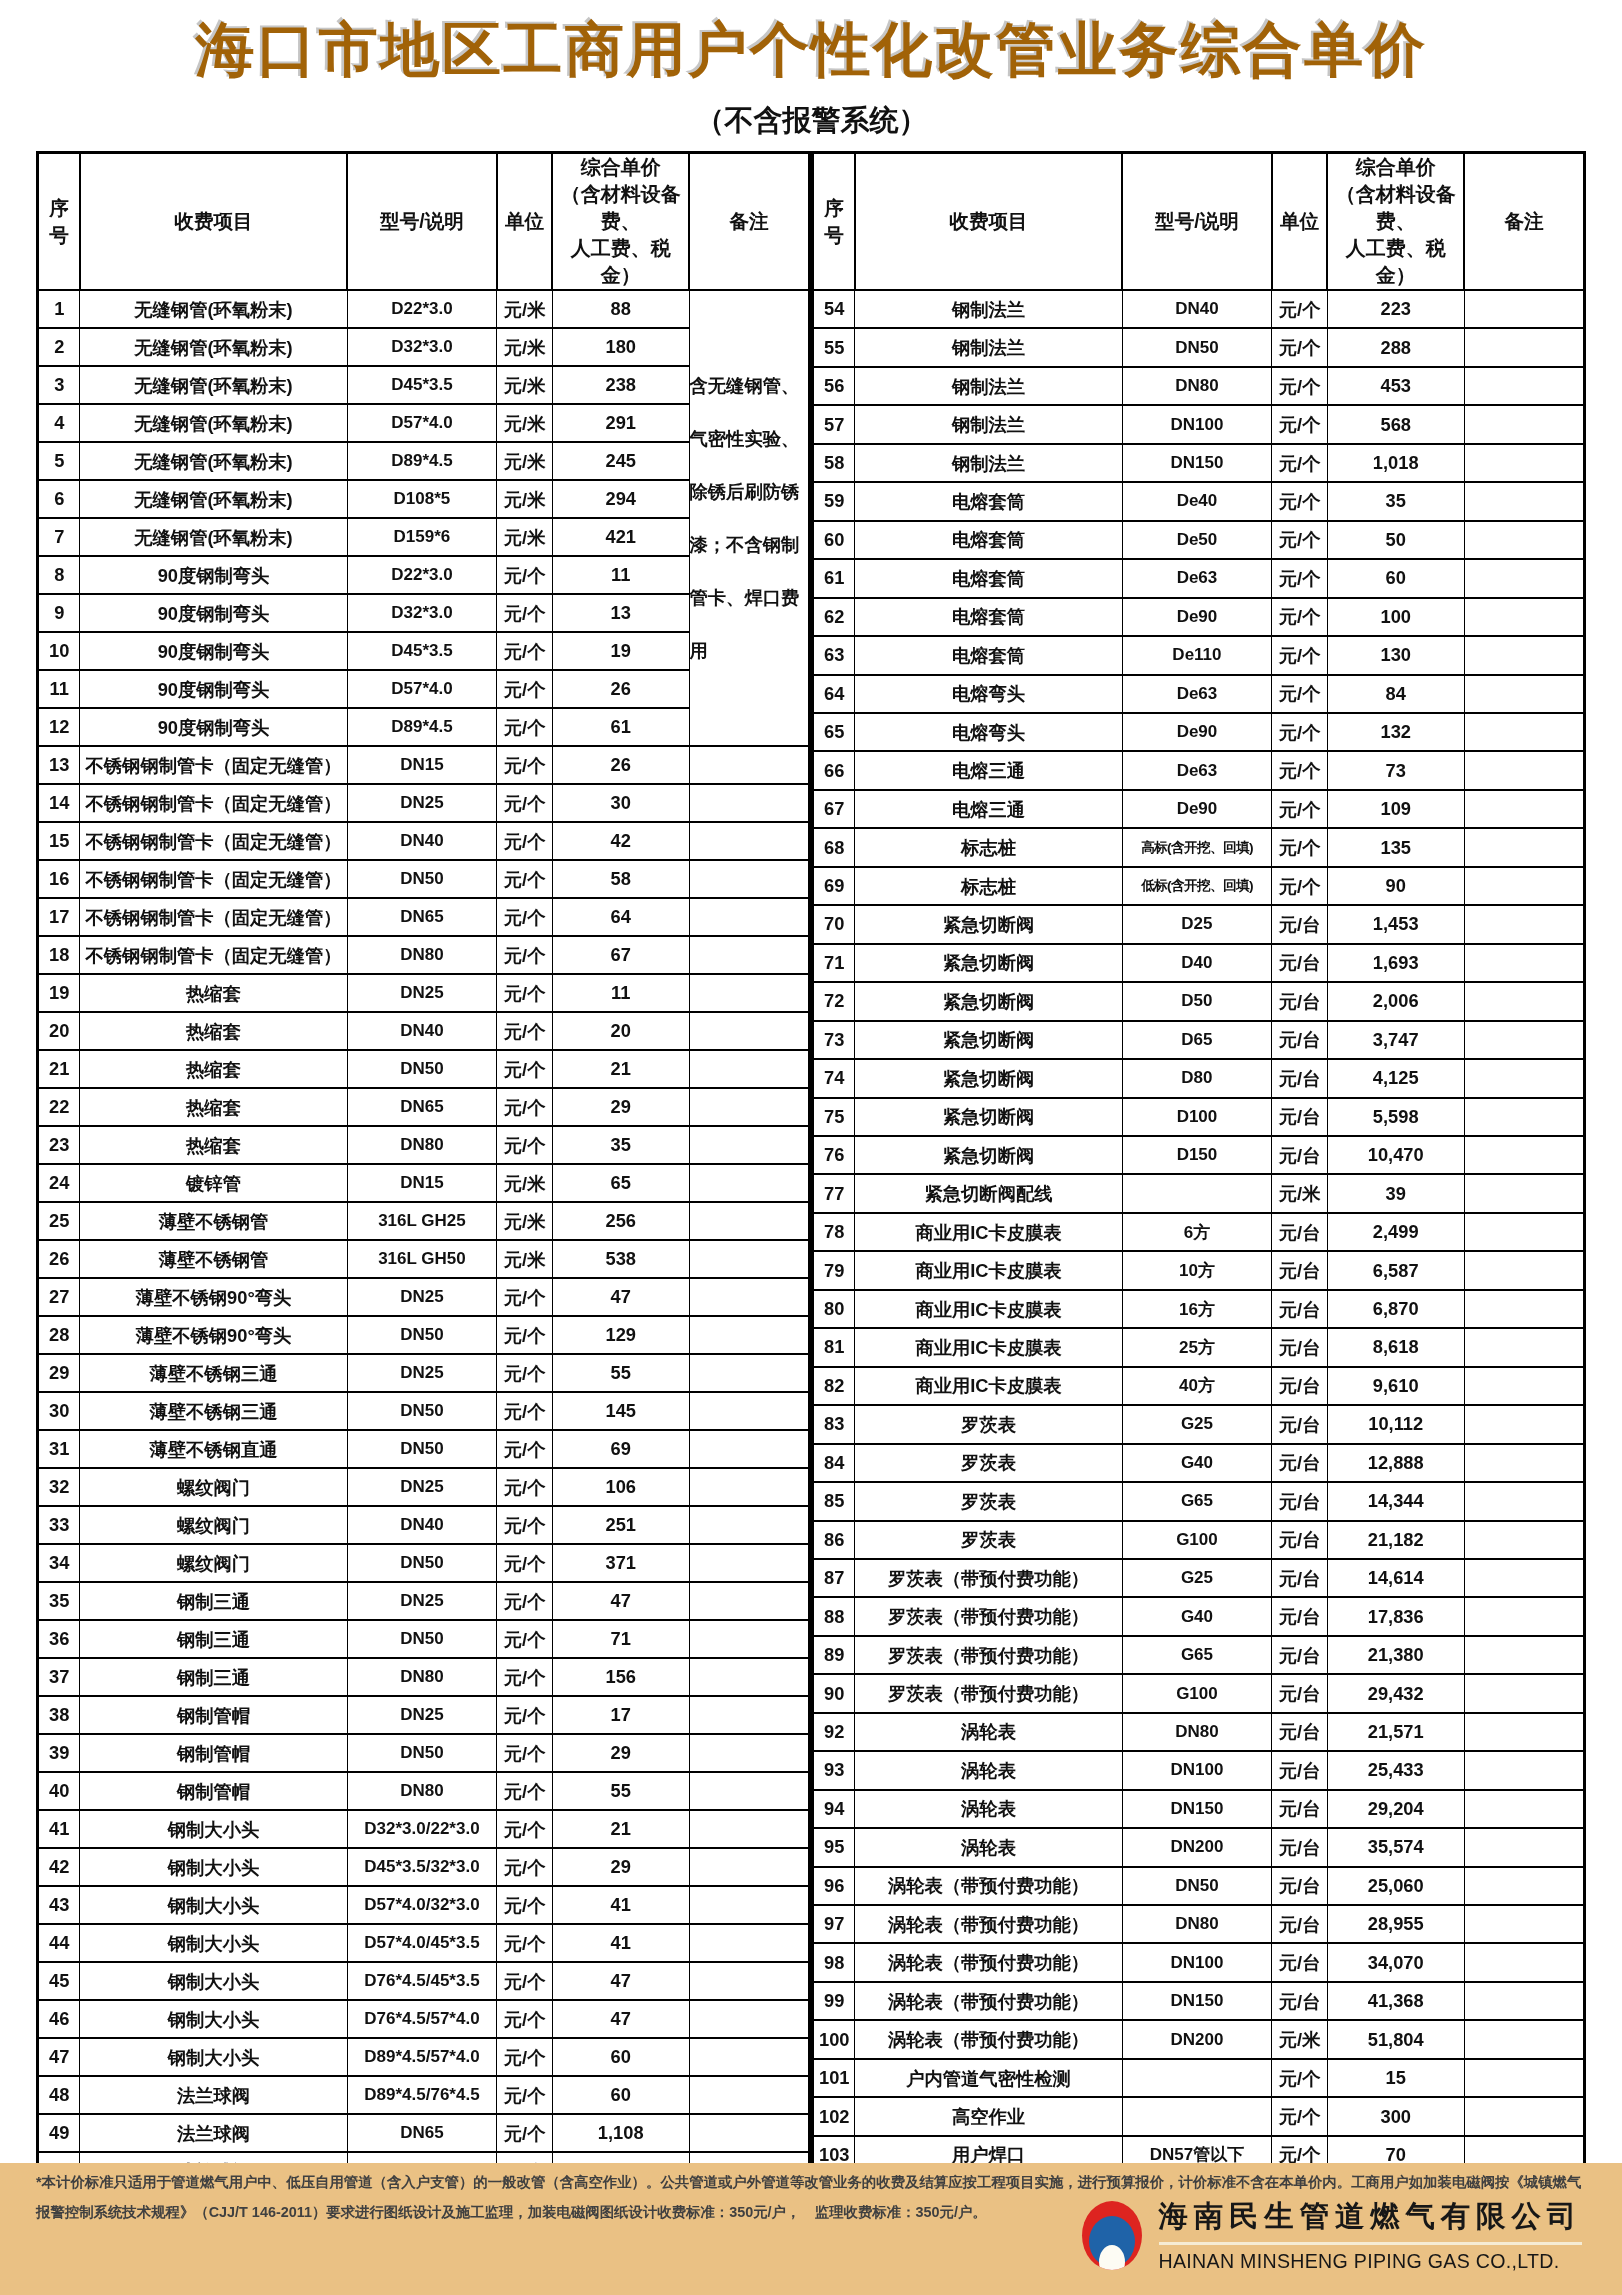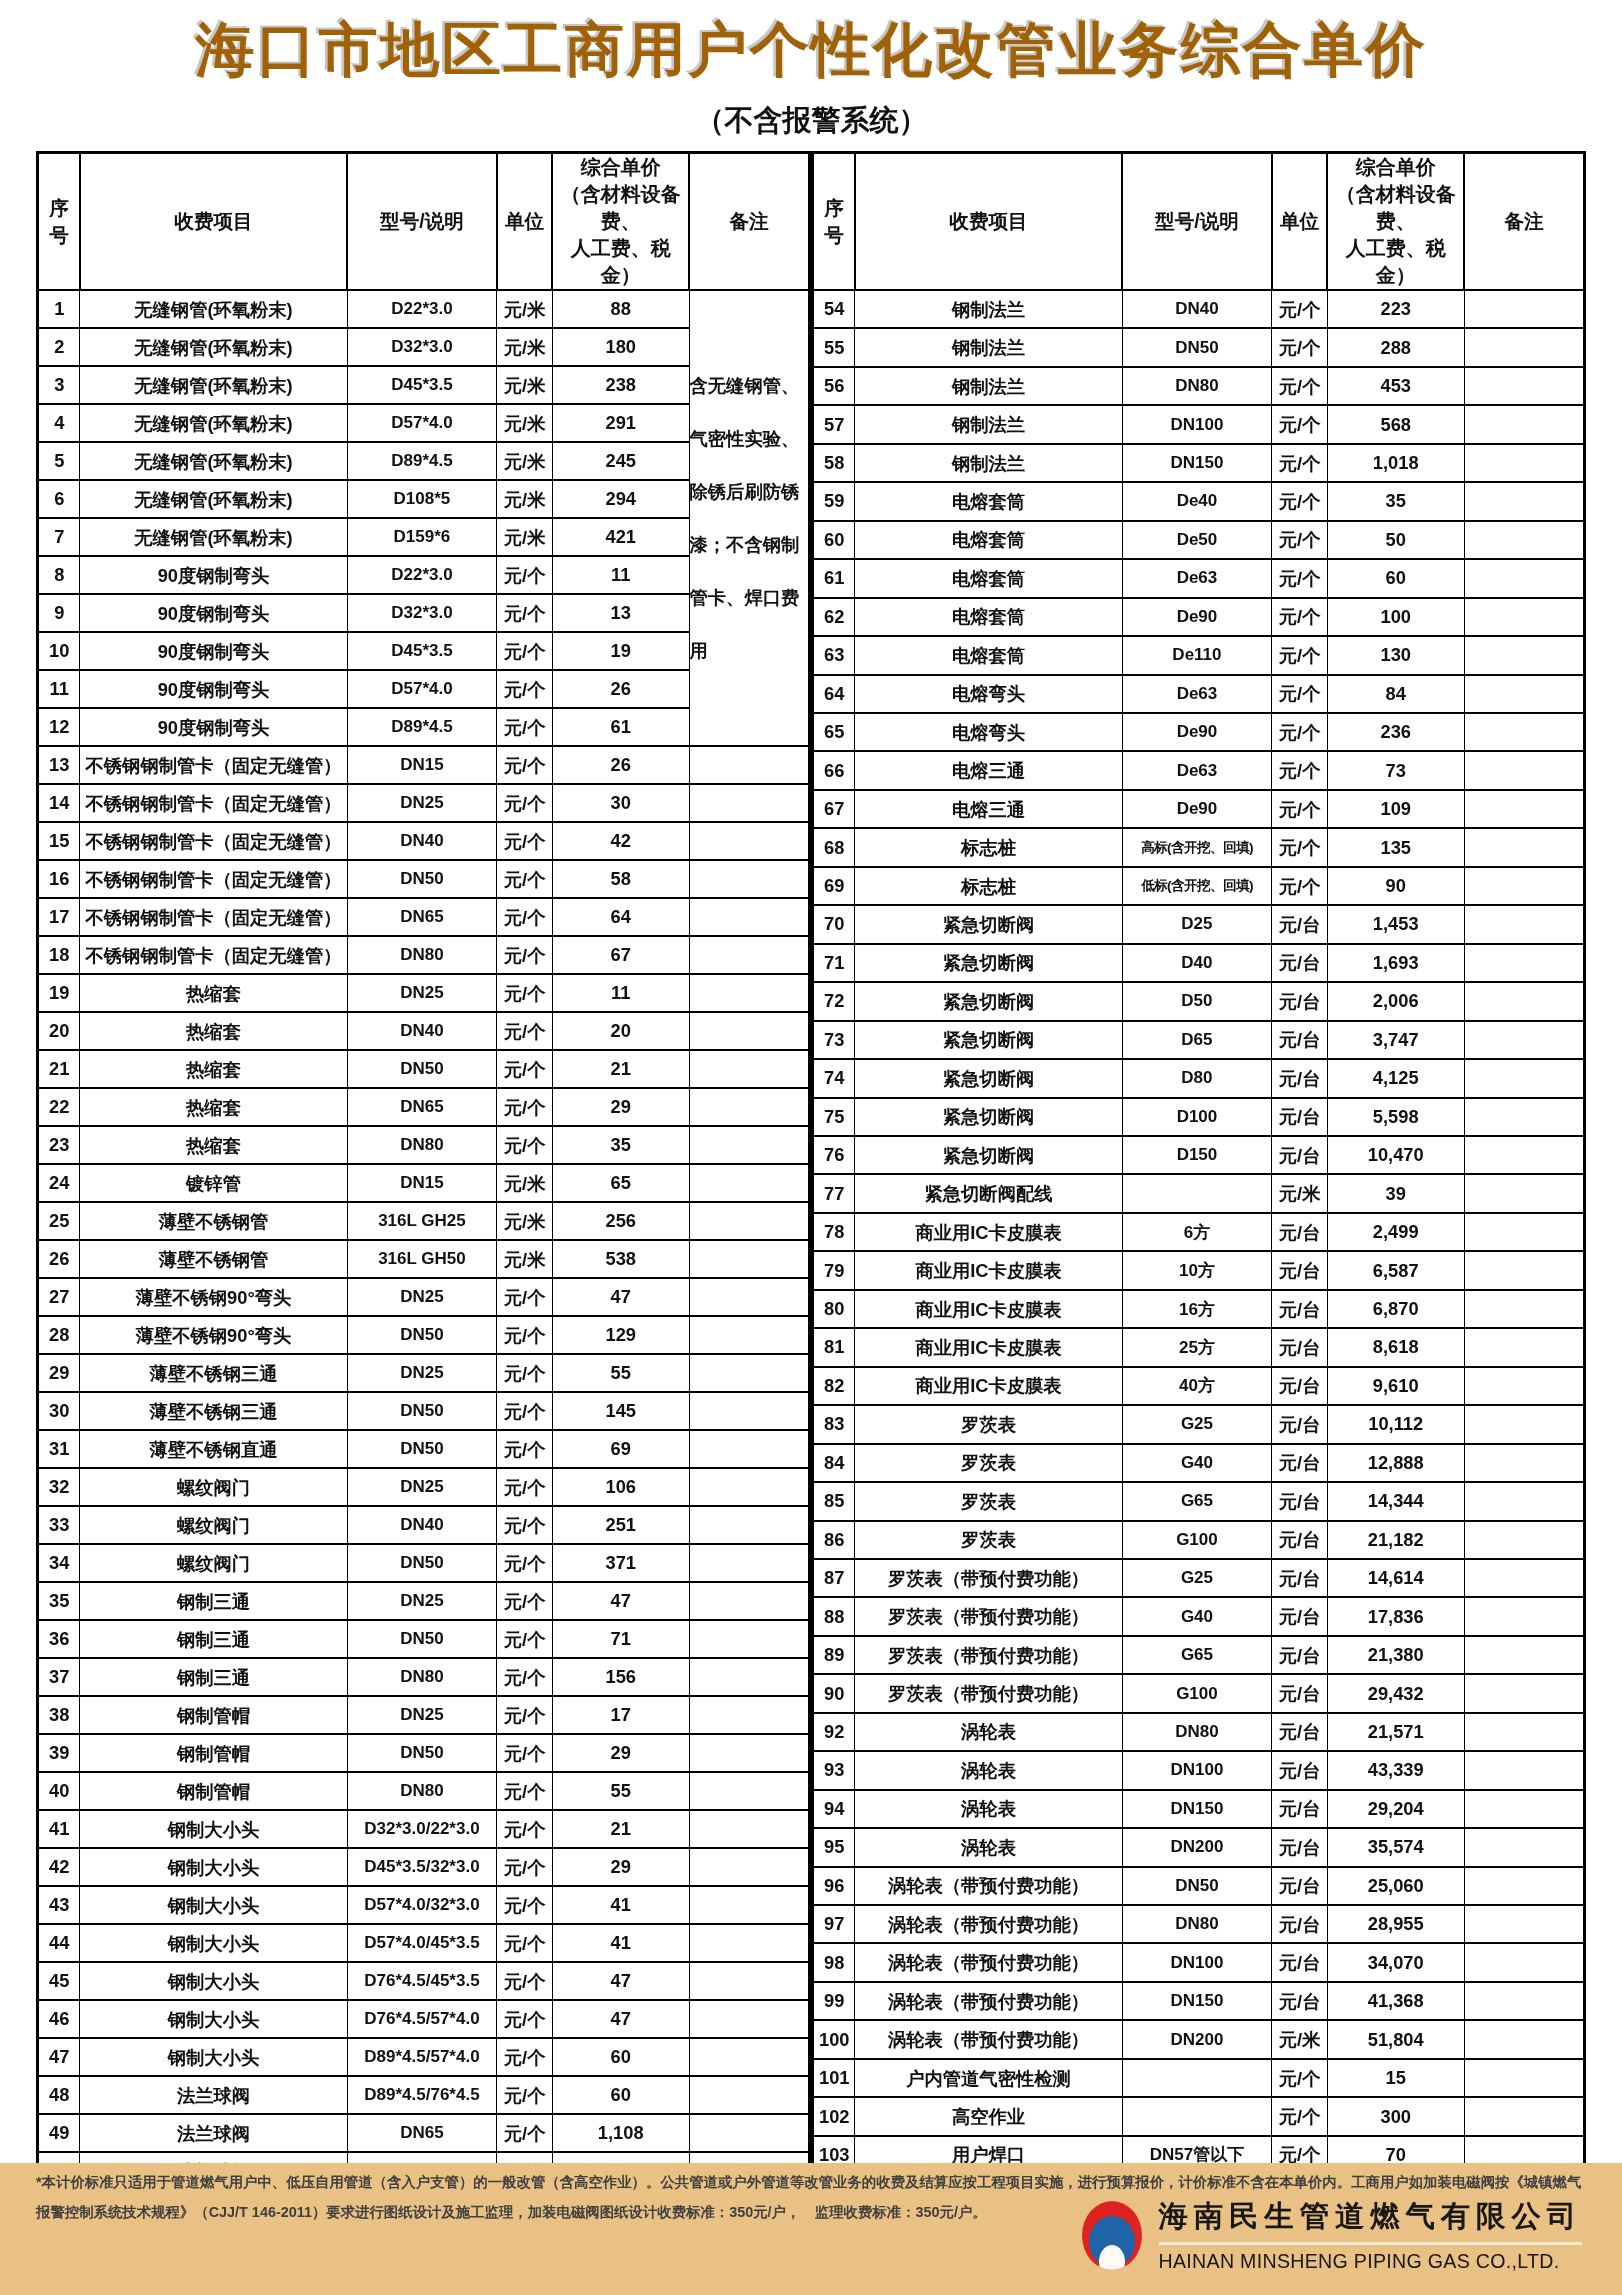--- a/index.html
+++ b/index.html
@@ -586,21 +586,21 @@
             <td class="c-model">De63</td>
             <td class="c-unit">元/个</td>
             <td class="c-price">84</td>
             <td class="c-remark"></td>
           </tr>
           <tr>
             <td class="c-no">65</td>
             <td class="c-item">电熔弯头</td>
             <td class="c-model">De90</td>
             <td class="c-unit">元/个</td>
-            <td class="c-price">236</td>
+            <td class="c-price">132</td>
             <td class="c-remark"></td>
           </tr>
           <tr>
             <td class="c-no">66</td>
             <td class="c-item">电熔三通</td>
             <td class="c-model">De63</td>
             <td class="c-unit">元/个</td>
             <td class="c-price">73</td>
             <td class="c-remark"></td>
           </tr>
@@ -802,21 +802,21 @@
             <td class="c-model">DN80</td>
             <td class="c-unit">元/台</td>
             <td class="c-price">21,571</td>
             <td class="c-remark"></td>
           </tr>
           <tr>
             <td class="c-no">93</td>
             <td class="c-item">涡轮表</td>
             <td class="c-model">DN100</td>
             <td class="c-unit">元/台</td>
-            <td class="c-price">43,339</td>
+            <td class="c-price">25,433</td>
             <td class="c-remark"></td>
           </tr>
           <tr>
             <td class="c-no">94</td>
             <td class="c-item">涡轮表</td>
             <td class="c-model">DN150</td>
             <td class="c-unit">元/台</td>
             <td class="c-price">29,204</td>
             <td class="c-remark"></td>
           </tr>

